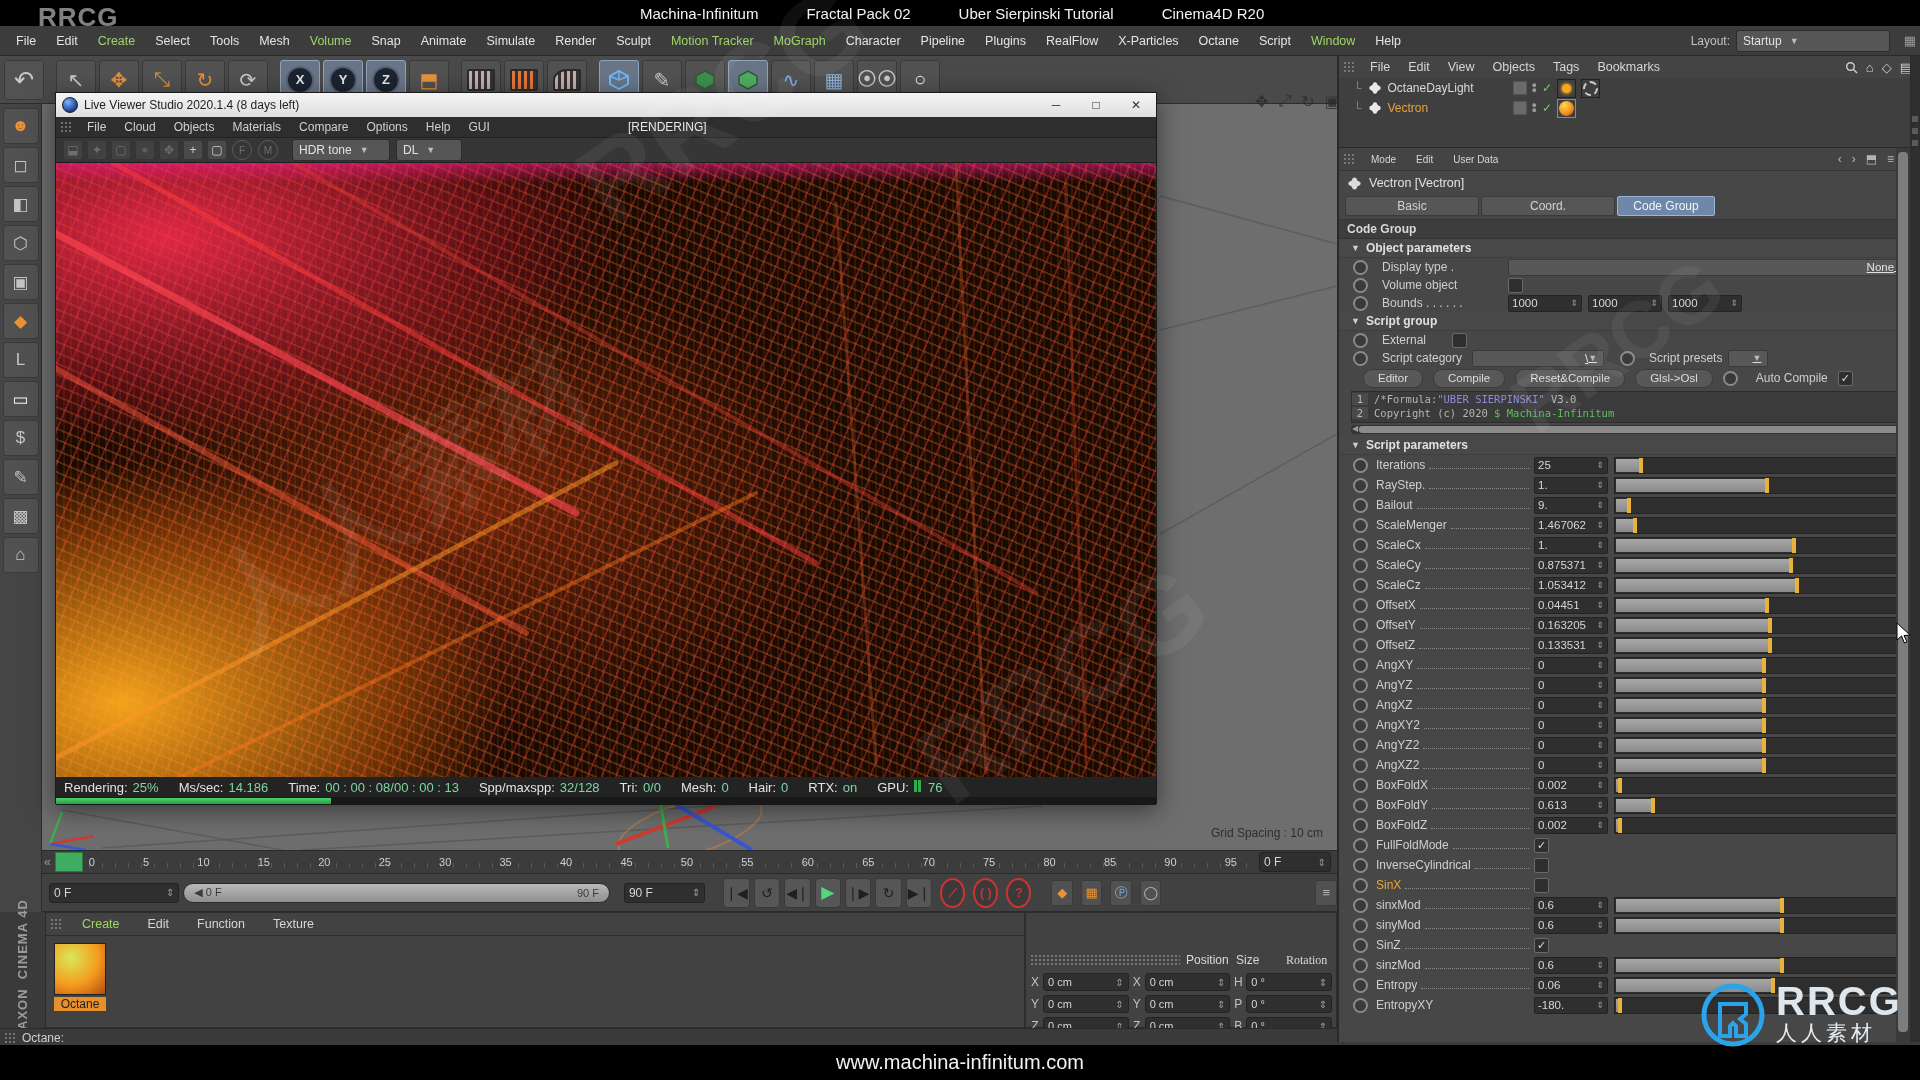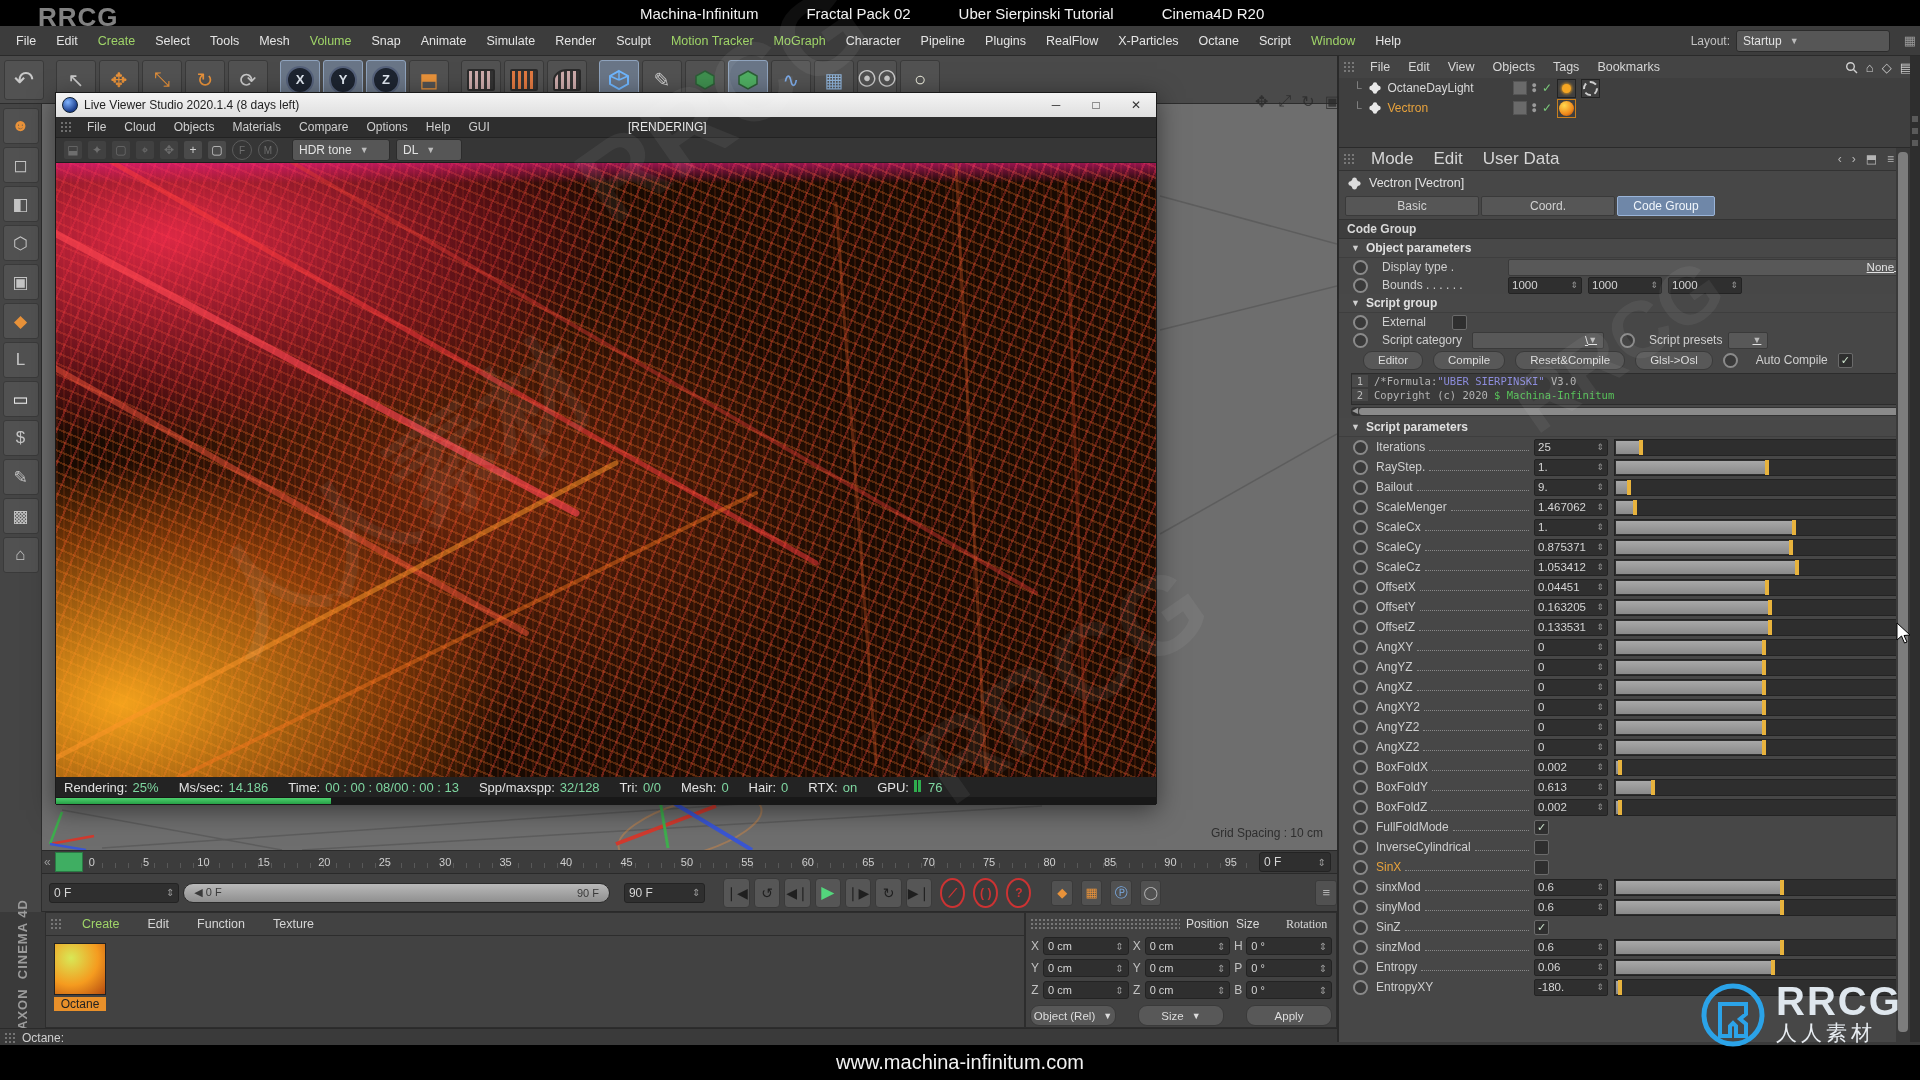--- a/index.html
+++ b/index.html
@@ -123,21 +123,21 @@
   #mat-tabs .mi{padding:0 14px;color:#d6d6d6;font-size:12.5px;}
   #mat-tabs .mi.hl{color:#9fd468;}
   #mat-item{position:absolute;left:8px;top:30px;width:52px;text-align:center;}
   #mat-thumb{width:50px;height:50px;border:1px solid #222;
      background:radial-gradient(circle at 32% 28%, #cfe24a 0 18%, #f0a율 0),
                 radial-gradient(circle at 35% 30%, #d8e856 0 20%, #f59b1f 55%, #b44a10 100%);}
   #mat-label{margin-top:2px;background:#e8902a;color:#222;font-size:12px;padding:0 2px;}
   
   #coords{left:1025px;top:912px;width:312px;height:116px;background:#424242;border:1px solid #2d2d2d;
           box-sizing:border-box;font-size:12px;}
-  #coords .hdr{display:flex;align-items:center;height:22px;color:#d9d9d9;}
+  #coords .hdr{display:flex;align-items:center;height:22px;color:#d9d9d9;margin-top:36px;}
   #coords .hdr span{flex:1;}
   .crow{display:flex;align-items:center;height:22px;gap:3px;padding:0 4px;}
   .crow .ax{width:10px;color:#c2c2c2;text-align:center;}
   .crow .field{flex:1;height:16px;font-size:11px;}
   #coord-btns{display:flex;gap:22px;padding:4px;}
   .cbtn{flex:1;height:19px;border-radius:9px;background:#585858;border:1px solid #3a3a3a;color:#ddd;
         display:flex;align-items:center;justify-content:center;gap:8px;font-size:11.5px;}
   
   #statusbar{left:0;top:1028px;width:1920px;height:17px;background:#3a3a3a;border-top:1px solid #2a2a2a;
              display:flex;align-items:center;color:#cfcfcf;}
@@ -155,21 +155,21 @@
   .layersq{width:12px;height:12px;background:#6a6a6a;border:1px solid #555;}
   .dots2{color:#9a9a9a;font-size:9px;line-height:5px;text-align:center;}
   .okck{color:#79c879;font-size:12px;}
   .typetile{width:17px;height:17px;border:1px solid #222;display:flex;align-items:center;justify-content:center;}
   .sun{width:9px;height:9px;border-radius:50%;background:#f5a623;box-shadow:0 0 3px 1px rgba(245,166,35,.8);}
   .gear{width:11px;height:11px;border-radius:50%;border:2px dashed #cfcfcf;}
   .matball{width:15px;height:15px;border-radius:50%;background:radial-gradient(circle at 35% 30%,#ffd84d,#f08a1c 60%,#a33c08);}
   #attr{left:1337px;top:148px;width:583px;height:894px;background:#474747;border-left:2px solid #2a2a2a;
         box-sizing:border-box;overflow:hidden;}
   #attr-menu{height:22px;display:flex;align-items:center;background:#444;border-bottom:1px solid #333;}
-  #attr-menu .mi{padding:0 10px;color:#d6d6d6;font-size:17px;}
+  #attr-menu .mi{padding:0 10px;color:#d6d6d6;font-size:10px;}
   #attr-menu .right{margin-left:auto;margin-right:26px;color:#b5b5b5;display:flex;gap:10px;font-size:12px;}
   #attr-title{height:24px;display:flex;align-items:center;gap:7px;padding-left:8px;color:#e2e2e2;font-size:12.5px;}
   #attr-tabs{display:flex;gap:2px;padding:1px 6px 3px 6px;}
   .atab{flex:0 0 132px;height:18px;background:#565656;border:1px solid #3a3a3a;border-radius:2px;color:#d2d2d2;
         display:flex;align-items:center;justify-content:center;font-size:12px;}
   .atab.active{background:#6f87a8;border-color:#9ab4d8;color:#f0f5fb;flex-basis:96px;}
   .sectionbar{height:18px;background:#3d3d3d;border-top:1px solid #333;border-bottom:1px solid #333;
               display:flex;align-items:center;padding-left:8px;color:#d9d9d9;font-weight:bold;font-size:12px;}
   .grphdr{height:18px;display:flex;align-items:center;gap:6px;padding-left:12px;color:#e0e0e0;font-weight:bold;
           font-size:12px;background:#484848;border-bottom:1px solid #3e3e3e;}
@@ -719,20 +719,25 @@
   <div class="arow">
     <span class="pradio"></span>
     <span class="plabel" style="width:120px;">Display type .</span>
     <span class="ddwide">
       <span>None</span>
         <span class="arr" style="font-size:9px;color:#bbb;">▼</span>
     </span>
   </div>
   <div class="arow">
     <span class="pradio"></span>
+    <span class="plabel" style="width:120px;">Volume object</span>
+    <span class="pcheckbox" style="display:flex;"></span>
+  </div>
+  <div class="arow">
+    <span class="pradio"></span>
     <span class="plabel" style="width:120px;">Bounds . . . . . .</span>
     <span class="pfield bfield">
         <span>1000</span>
         <span class="pstep">⇕</span>
       </span>
     <span class="pfield bfield">
         <span>1000</span>
         <span class="pstep">⇕</span>
       </span>
     <span class="pfield bfield">

